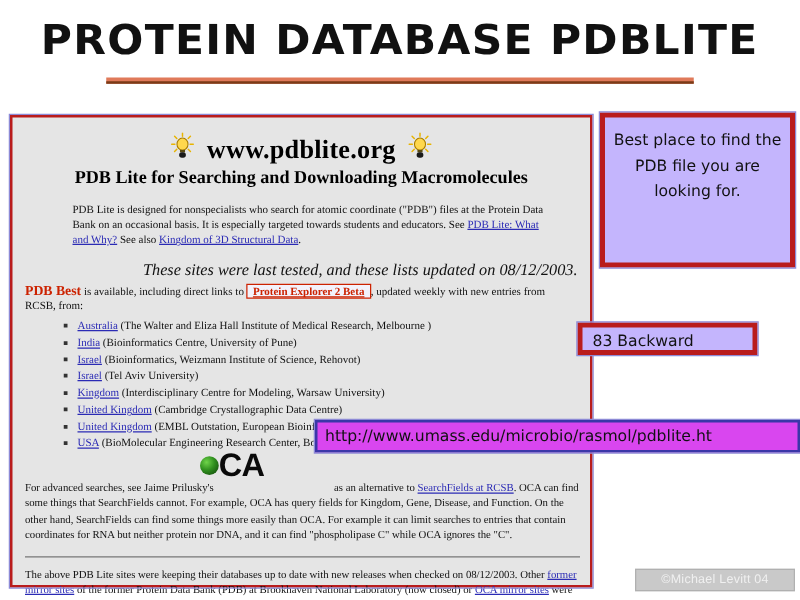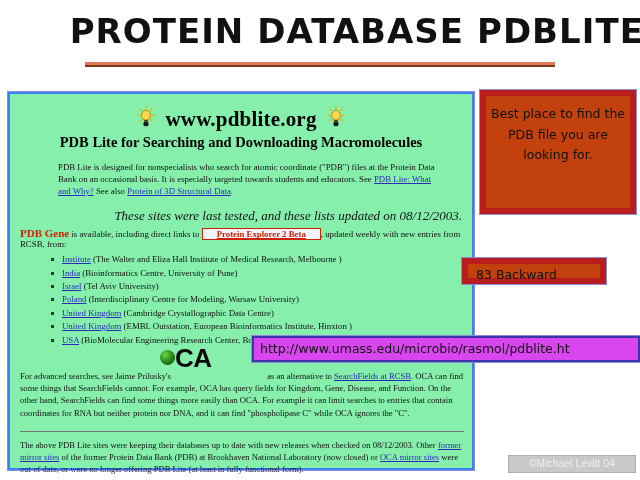--- a/index.html
+++ b/index.html
@@ -3,21 +3,21 @@
 <meta charset="utf-8">
 <style>
   html,body{margin:0;padding:0;}
   body{
     width:640px;height:480px;background:#ffffff;
     font-family:"Liberation Serif", serif;
     position:relative;overflow:hidden;
   }
   
   .title-wrap{
-    position:absolute;left:0;top:14px;width:640px;text-align:right;
+    position:absolute;left:0;top:14px;width:640px;text-align:center;
   }
   .title-text{
     font-family:"DejaVu Sans", sans-serif;
     font-weight:bold;
     font-size:33px;
     letter-spacing:1px;
     color:#111111;
     transform:scaleX(1.03);
     display:inline-block;
     padding:0 4px 2px 4px;
@@ -25,22 +25,22 @@
   }
   .title-rule{
     position:absolute;left:85px;top:62px;width:470px;height:3px;
     background:#e07a5a;
     border-bottom:2px solid #7a3b18;
   }
 
   
   .page-panel{
     position:absolute;left:8px;top:92px;width:466px;height:378px;
-    background:#86efac;
-    border:2px solid #3b82f6;
+    background:#e5e5e5;
+    border:2px solid #b91c1c;
     outline:1px solid #8d8ad6;
     box-sizing:border-box;
   }
   .panel-inner{padding:8px 10px 6px 10px;}
 
   
   .site-head{text-align:center;}
   .site-url-row{
     display:flex;align-items:center;justify-content:center;gap:8px;
     height:34px;
@@ -69,21 +69,21 @@
   .italic-note{
     font-size:13px;font-style:italic;text-align:right;
     margin-top:11px;color:#111;
   }
   .avail-line{
     font-size:9.4px;margin-top:3px;color:#111;
   }
   .pdblite-red{color:#cc2200;font-weight:bold;font-size:11px;}
   .pe-box{
     color:#cc2200;font-weight:bold;text-decoration:underline;
-    border:1px solid #cc2200;padding:0 14px;background:#f2f2fb;
+    border:1px solid #cc2200;padding:0 4px;background:#f2f2fb;
     font-size:8.8px;
   }
 
   
   ul.mirrors{
     margin:4px 0 0 0;padding:0 0 0 30px;list-style:none;
   }
   ul.mirrors li{
     font-size:8.8px;line-height:1.52;color:#111;position:relative;
     padding-left:12px;
@@ -126,21 +126,21 @@
   }
   .foot-para a{color:#2b2bb5;text-decoration:underline;}
 
   
   .anno{
     position:absolute;box-sizing:border-box;
     font-family:"DejaVu Sans", sans-serif;
     color:#111;
   }
   .anno-pink{
-    background:#c2410c;border:6px solid #b91c1c;outline:1px solid #8d8ad6;
+    background:#c4b5fd;border:4px solid #b91c1c;outline:1px solid #8d8ad6;
   }
   .anno-yellow{
     background:#d946ef;border:2px solid #3b37a8;outline:1px solid #8d8ad6;
   }
   #anno-best{
     left:480px;top:90px;width:156px;height:124px;
     text-align:center;font-size:12.5px;line-height:1.65;
     padding-top:8px;
   }
   #anno-backward{
@@ -205,34 +205,35 @@
             <ellipse cx="11" cy="11" rx="5.2" ry="5.8" fill="#ffd84d" stroke="#a87c00" stroke-width="1"></ellipse>
             <rect x="8.6" y="16.4" width="4.8" height="2.4" fill="#5a4a10"></rect>
             <rect x="7.8" y="18.6" width="6.4" height="5.2" rx="2.6" fill="#1a1a1a"></rect>
           </svg>
         </span>
       </div>
       <div class="tagline">PDB Lite for Searching and Downloading Macromolecules</div>
     </div>
 
     <div class="para">
-      <span>PDB Lite is designed for nonspecialists who search for atomic coordinate ("PDB") files at the Protein Data Bank on an occasional basis. It is especially targeted towards students and educators. See </span><a class="lnk" href="#">PDB Lite: What and Why?</a><span> See also </span><a class="lnk" href="#">Protein of 3D Structural Data</a><span>.</span>
+      <span>PDB Lite is designed for nonspecialists who search for atomic coordinate ("PDB") files at the Protein Data Bank on an occasional basis. It is especially targeted towards students and educators. See </span><a class="lnk" href="#">PDB Lite: What and Why?</a><span> See also </span><a class="lnk" href="#">Kingdom of 3D Structural Data</a><span>.</span>
     </div>
 
     <div class="italic-note">These sites were last tested, and these lists updated on 08/12/2003.</div>
 
     <div class="avail-line">
-      <span class="pdblite-red">PDB Gene</span><span style="font-size:8.8px"> is available, including direct links to </span><a class="pe-box" href="#">Protein Explorer 2 Beta</a><span style="font-size:8.8px">, updated weekly with new entries from RCSB, from:</span>
+      <span class="pdblite-red">PDB Best</span><span style="font-size:8.8px"> is available, including direct links to </span><a class="pe-box" href="#">Protein Explorer 2 Beta</a><span style="font-size:8.8px">, updated weekly with new entries from RCSB, from:</span>
     </div>
 
     <ul class="mirrors">
-      <li><a href="#">Institute</a> <span>(The Walter and Eliza Hall Institute of Medical Research, Melbourne )</span></li>
+      <li><a href="#">Australia</a> <span>(The Walter and Eliza Hall Institute of Medical Research, Melbourne )</span></li>
       <li><a href="#">India</a> <span>(Bioinformatics Centre, University of Pune)</span></li>
+      <li><a href="#">Israel</a> <span>(Bioinformatics, Weizmann Institute of Science, Rehovot)</span></li>
       <li><a href="#">Israel</a> <span>(Tel Aviv University)</span></li>
-      <li><a href="#">Poland</a> <span>(Interdisciplinary Centre for Modeling, Warsaw University)</span></li>
+      <li><a href="#">Kingdom</a> <span>(Interdisciplinary Centre for Modeling, Warsaw University)</span></li>
       <li><a href="#">United Kingdom</a> <span>(Cambridge Crystallographic Data Centre)</span></li>
       <li><a href="#">United Kingdom</a> <span>(EMBL Outstation, European Bioinformatics Institute, Hinxton )</span></li>
       <li><a href="#">USA</a> <span>(BioMolecular Engineering Research Center, Boston U)</span></li>
     </ul>
 
     <div class="oca-row">
       <span class="oca-logo">
         <span class="oca-ball"></span>
           <span class="oca-ca">CA</span>
       </span>

